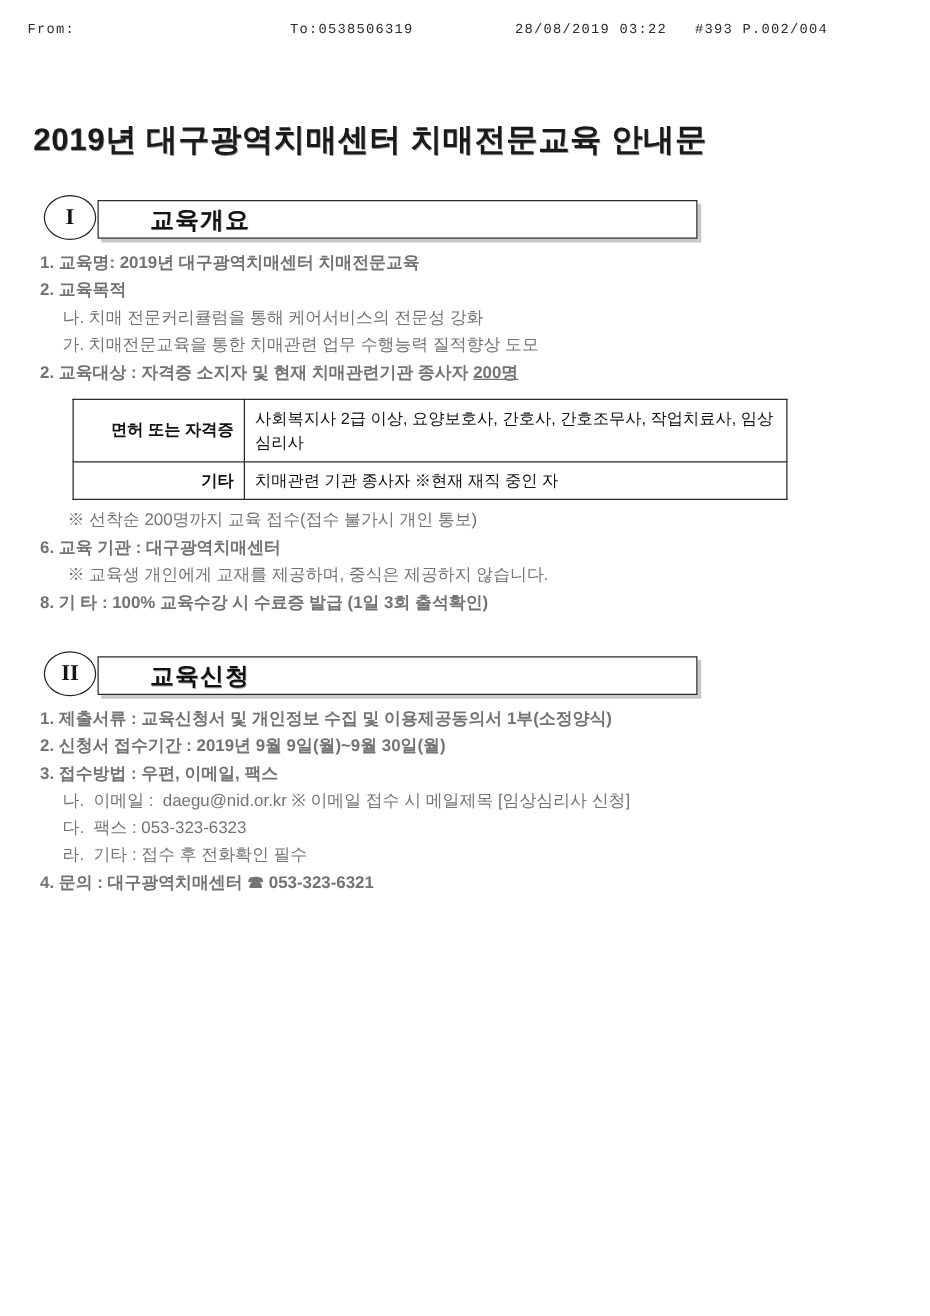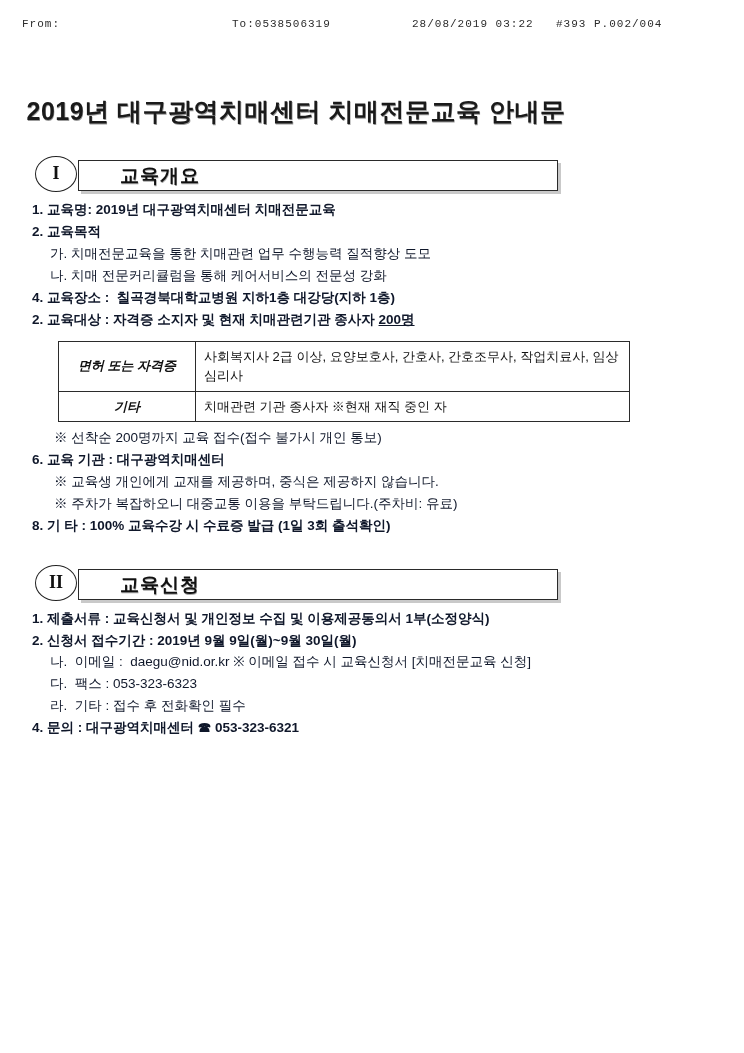--- a/index.html
+++ b/index.html
@@ -97,21 +97,21 @@
     letter-spacing: 1px;
     z-index: 4;
     text-shadow: 0.6px 0.6px 0 #a7a7a7;
   }
 
   
   .lines { margin: 0; padding: 0; }
   .line {
     font-size: 13.5px;
     line-height: 1.55;
-    color: #0f172a;
+    color: #737373;
     margin: 1px 0;
     white-space: pre-wrap;
   }
   .l-num  { margin-left: 32px; font-weight: bold; }
   .l-sub  { margin-left: 50px; }
   .l-note { margin-left: 54px; }
   .u { text-decoration: underline; font-weight: bold; }
 
   
   table.qual {
@@ -121,24 +121,23 @@
     font-size: 13px;
   }
   table.qual td {
     border: 1.2px solid #2b2b2b;
     padding: 5px 8px;
     vertical-align: middle;
     line-height: 1.5;
   }
   td.qual-label {
     width: 120px;
-    text-align: center;
+    text-align: right;
     font-weight: bold;
     white-space: nowrap;
-    font-style: italic;
   }
   td.qual-value { text-align: left; }
 </style>
 </head>
 <body>
 
 <div class="fax-header">
   <span class="fax-from">From:</span>
   <span class="fax-to">To:0538506319</span>
   <span class="fax-date">28/08/2019 03:22</span>
@@ -150,52 +149,51 @@
   <div id="sections-root">
       <div class="section">
         <div class="section-head">
           <div class="banner"></div>
           <div class="roman">I</div>
           <div class="section-title">교육개요</div>
         </div>
         <div class="lines">
           <div class="line l-num">1. 교육명: 2019년 대구광역치매센터 치매전문교육</div>
           <div class="line l-num">2. 교육목적</div>
+          <div class="line l-sub">나. 치매 전문커리큘럼을 통해 케어서비스의 전문성 강화</div>
           <div class="line l-sub">가. 치매전문교육을 통한 치매관련 업무 수행능력 질적향상 도모</div>
-          <div class="line l-sub">나. 치매 전문커리큘럼을 통해 케어서비스의 전문성 강화</div>
-          <div class="line l-num">4. 교육장소 :  칠곡경북대학교병원 지하1층 대강당(지하 1층)</div>
           <div class="line l-num"><span>2. 교육대상 : 자격증 소지자 및 현재 치매관련기관 종사자 </span><span class="u">200명</span></div>
           <table class="qual">
             <tbody>
               <tr>
                 <td class="qual-label">면허 또는 자격증</td>
                 <td class="qual-value">사회복지사 2급 이상, 요양보호사, 간호사, 간호조무사, 작업치료사, 임상심리사</td>
               </tr>
               <tr>
                 <td class="qual-label">기타</td>
                 <td class="qual-value">치매관련 기관 종사자  ※현재 재직 중인 자</td>
               </tr>
             </tbody>
           </table>
           <div class="line l-note">※ 선착순 200명까지 교육 접수(접수 불가시 개인 통보)</div>
           <div class="line l-num">6. 교육 기관 : 대구광역치매센터</div>
           <div class="line l-note">※ 교육생 개인에게 교재를 제공하며, 중식은 제공하지 않습니다.</div>
-          <div class="line l-note">※ 주차가 복잡하오니 대중교통 이용을 부탁드립니다.(주차비: 유료)</div>
           <div class="line l-num">8. 기 타 : 100% 교육수강 시 수료증 발급 (1일 3회 출석확인)</div>
         </div>
       </div>
       <div class="section">
         <div class="section-head">
           <div class="banner"></div>
           <div class="roman">II</div>
           <div class="section-title">교육신청</div>
         </div>
         <div class="lines">
           <div class="line l-num">1. 제출서류 : 교육신청서 및 개인정보 수집 및 이용제공동의서 1부(소정양식)</div>
           <div class="line l-num">2. 신청서 접수기간 : 2019년 9월 9일(월)~9월 30일(월)</div>
-          <div class="line l-sub">나.  이메일 :  daegu@nid.or.kr ※ 이메일 접수 시 교육신청서 [치매전문교육 신청]</div>
+          <div class="line l-num">3. 접수방법 : 우편, 이메일, 팩스</div>
+          <div class="line l-sub">나.  이메일 :  daegu@nid.or.kr ※ 이메일 접수 시 메일제목 [임상심리사 신청]</div>
           <div class="line l-sub">다.  팩스 : 053-323-6323</div>
           <div class="line l-sub">라.  기타 : 접수 후 전화확인 필수</div>
           <div class="line l-num">4. 문의 : 대구광역치매센터 ☎ 053-323-6321</div>
         </div>
       </div>
     </div>
 </div>
 
 </body></html>

